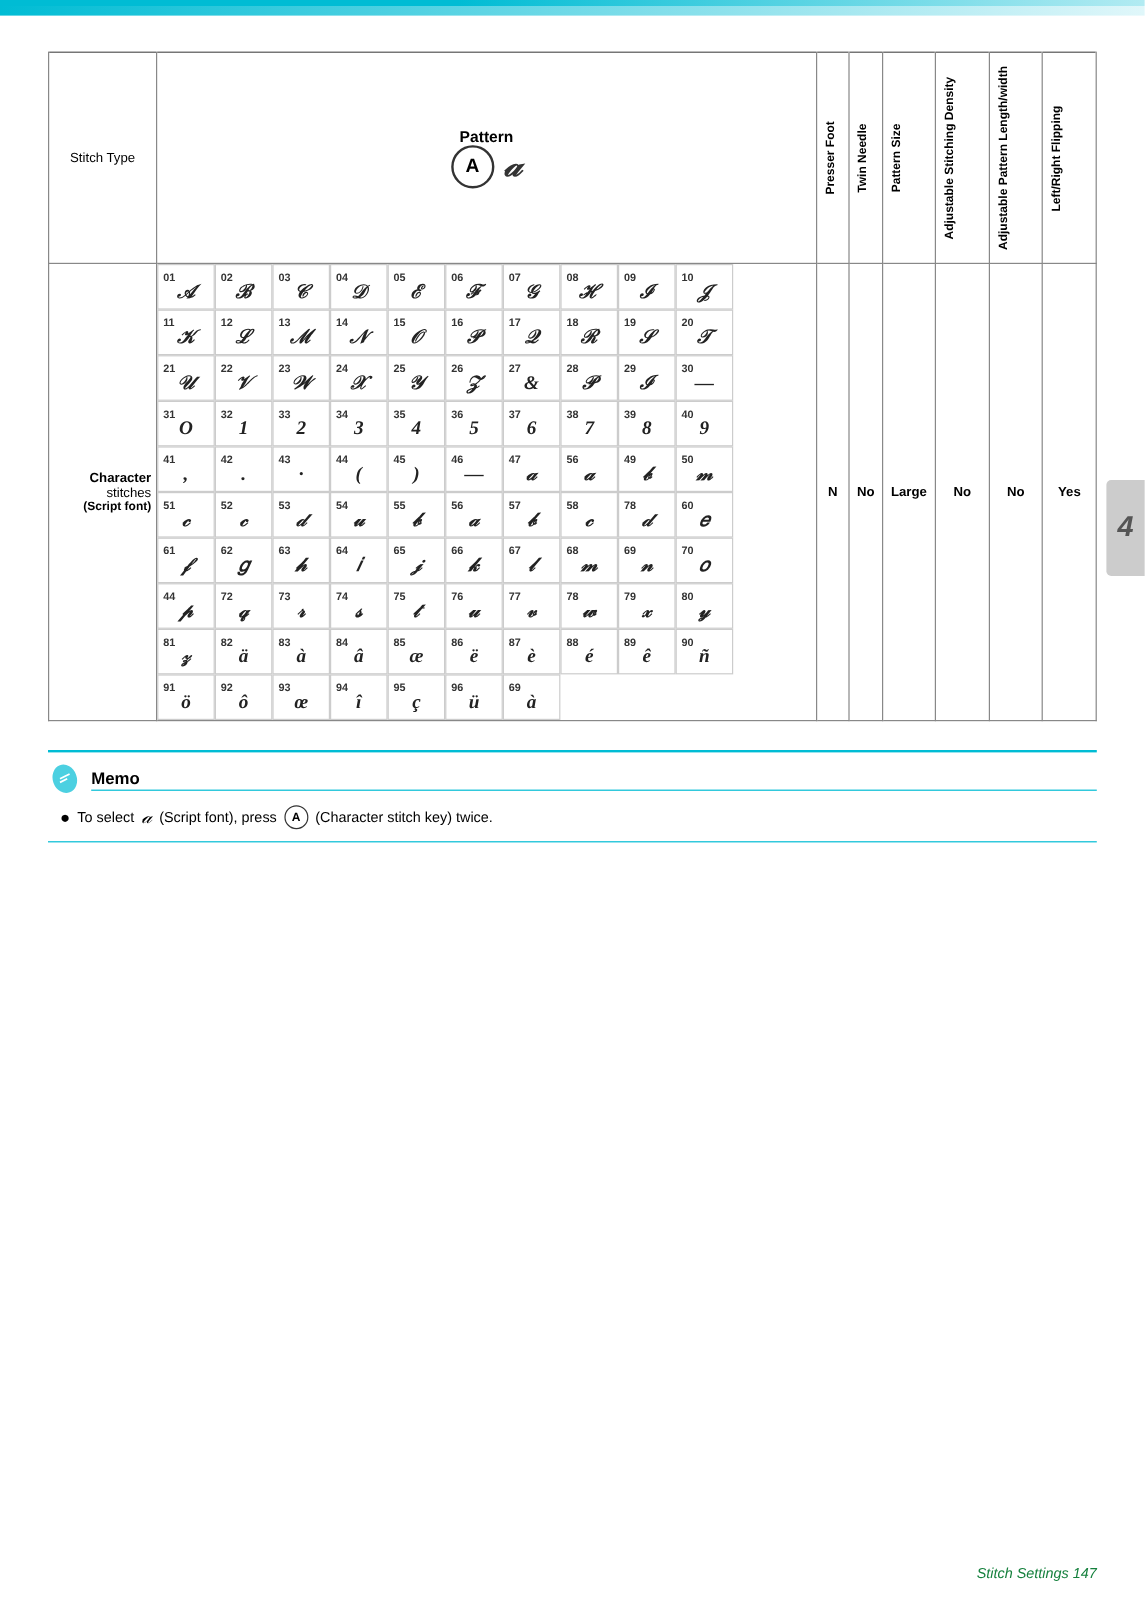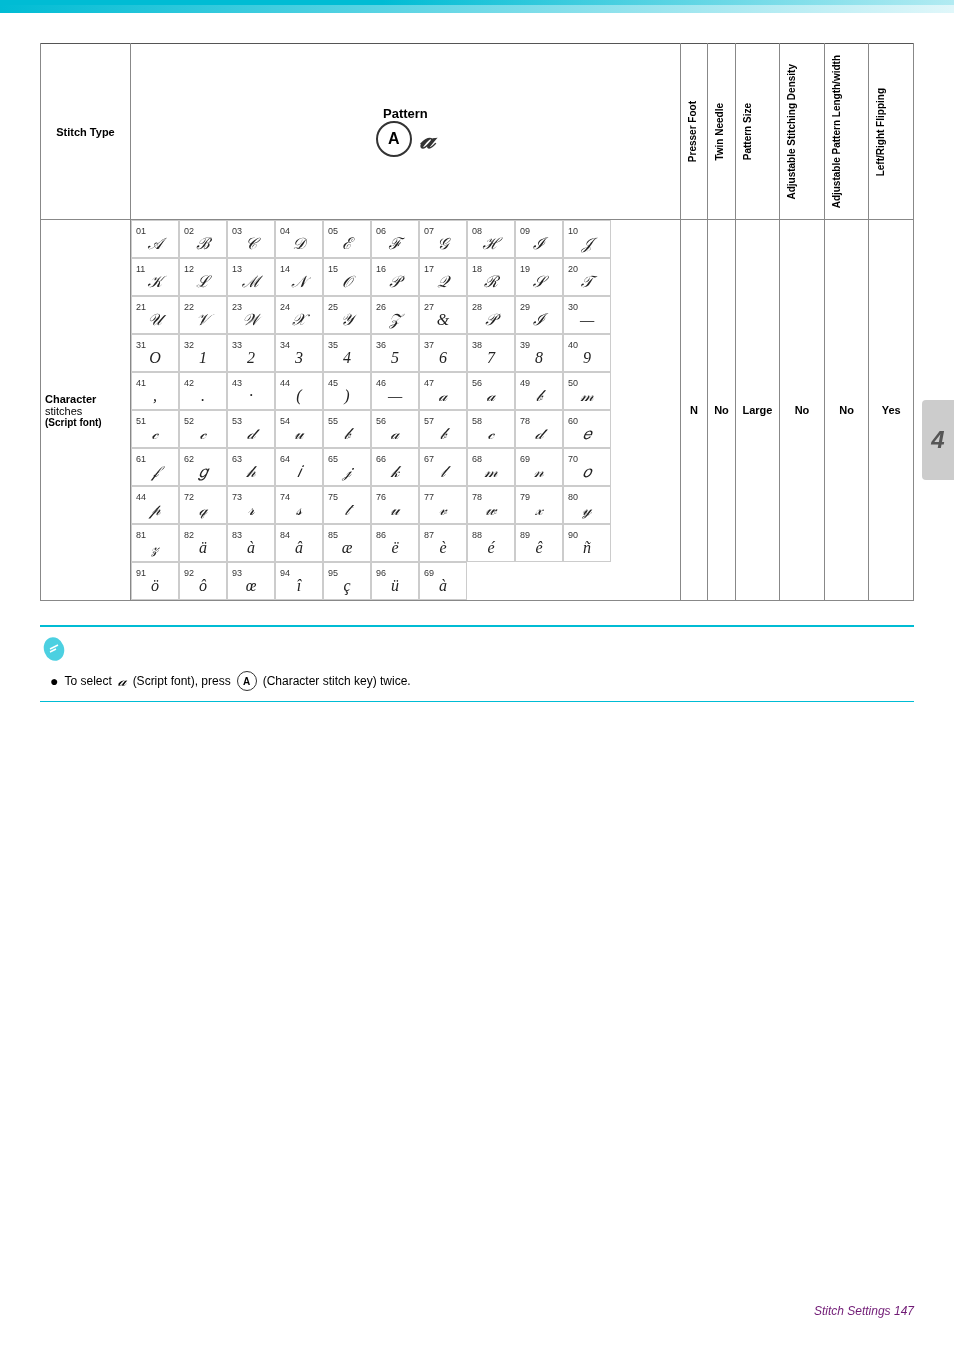--- a/index.html
+++ b/index.html
@@ -52,21 +52,21 @@
       transform: rotate(180deg);
       white-space: nowrap;
       font-size: 10px;
       font-weight: bold;
       text-align: center;
       padding: 8px 2px;
       vertical-align: bottom;
     }
 
     .stitch-type-header {
-      font-weight: bold;
+      font-weight: normal;
       font-size: 12px;
       text-align: center;
       vertical-align: middle;
       border-right: 1px solid #888;
     }
 
     
     .pattern-icons {
       display: flex;
       align-items: center;
@@ -90,20 +90,21 @@
       font-family: 'Times New Roman', cursive;
       font-style: italic;
       font-size: 22px;
       color: #333;
     }
 
     .char-grid {
       display: grid;
       grid-template-columns: repeat(10, 48px);
       border: none;
+      font-weight: bold;
     }
 
     .char-cell {
       border: 0.5px solid #ccc;
       min-height: 38px;
       display: flex;
       flex-direction: column;
       align-items: center;
       justify-content: center;
       padding: 2px;
@@ -132,21 +133,21 @@
       font-weight: bold;
       vertical-align: middle;
     }
 
     .spec-cell.bold {
       font-weight: bold;
     }
 
     
     .stitch-label-cell {
-      text-align: left;
+      text-align: right;
       vertical-align: middle;
       font-size: 11px;
       font-weight: bold;
       min-width: 80px;
     }
 
     
     .memo-section {
       margin-top: 10px;
       border-top: 2px solid #00bcd4;
@@ -197,21 +198,21 @@
       font-size: 10px;
       font-weight: bold;
     }
 
     
     .page-footer {
       position: absolute;
       bottom: 30px;
       right: 40px;
       font-size: 12px;
-      color: #701a75;
+      color: #15803d;
       font-style: italic;
     }
 
     
     .chapter-tab {
       position: absolute;
       right: 0;
       top: 400px;
       width: 32px;
       background: #ccc;
@@ -706,20 +707,21 @@
   </table>
 
   <div class="memo-section">
     <div class="memo-header">
 
       <svg class="memo-icon" viewBox="0 0 28 28" fill="none">
         <ellipse cx="14" cy="14" rx="10" ry="12" fill="#00bcd4" opacity="0.7" transform="rotate(-20 14 14)"></ellipse>
         <line x1="10" y1="14" x2="18" y2="10" stroke="#fff" stroke-width="1.5"></line>
         <line x1="10" y1="17" x2="16" y2="14" stroke="#fff" stroke-width="1.5"></line>
       </svg>
+      <span class="memo-title">Memo</span>
     </div>
     <div class="memo-body">
       <span class="bullet">●</span>
       <span>To select</span>
       <span style="font-family:'Times New Roman',serif;font-style:italic;font-size:16px;">𝒶</span>
       <span>(Script font), press</span>
       <span class="inline-circle-a">A</span>
       <span>(Character stitch key) twice.</span>
     </div>
   </div>

